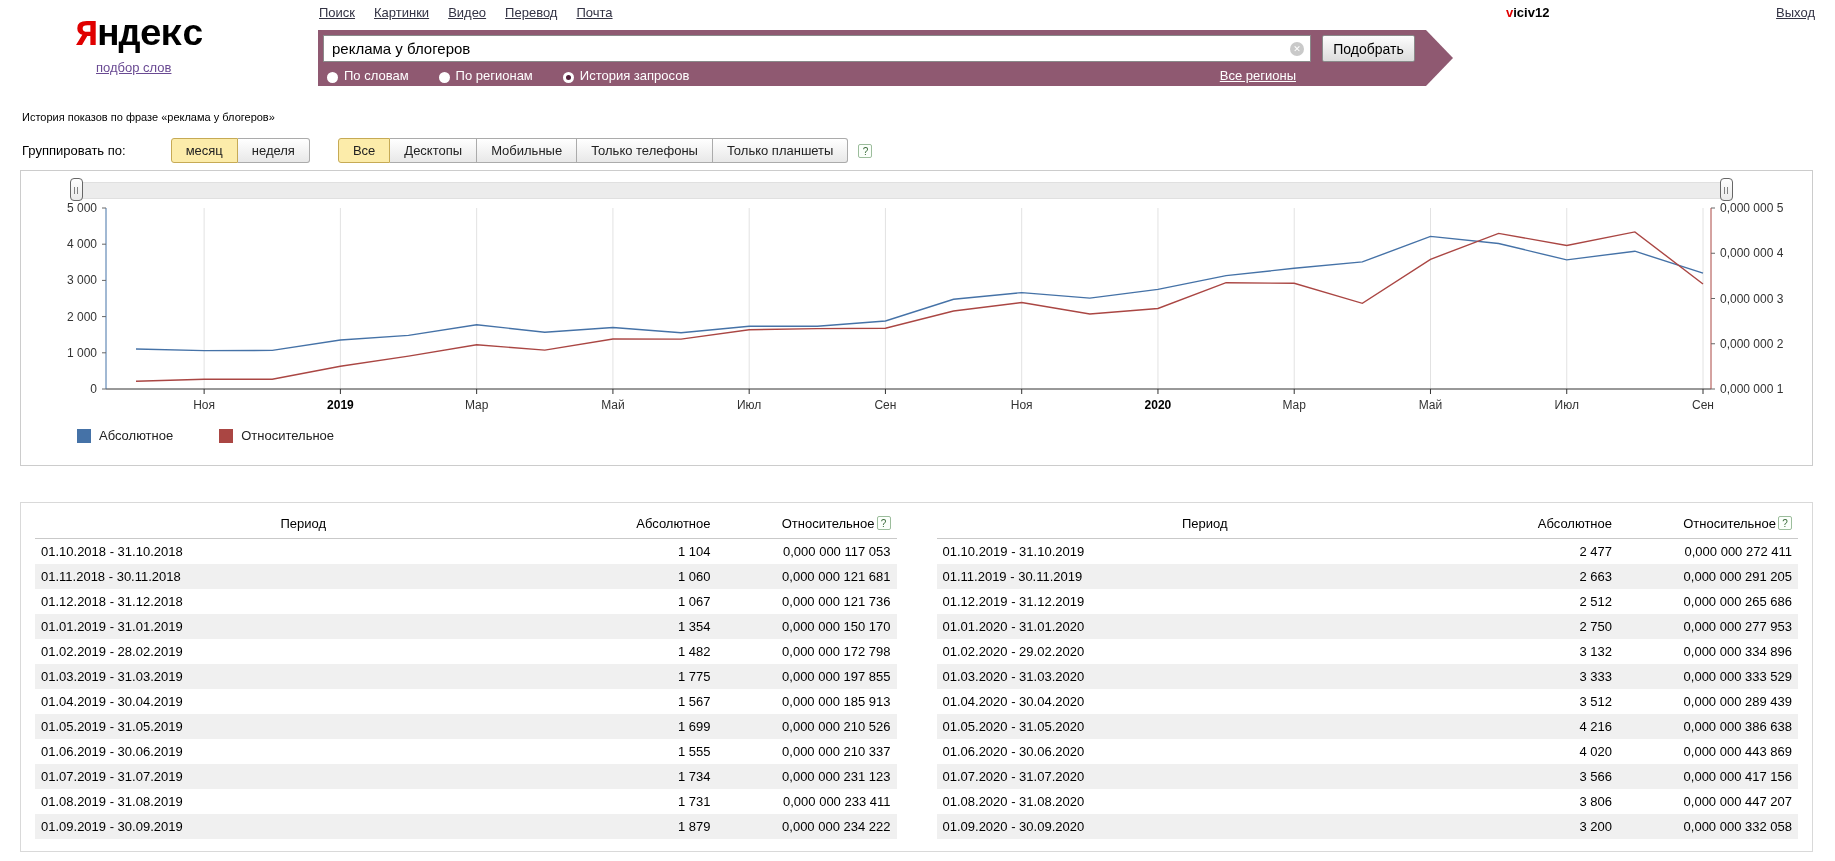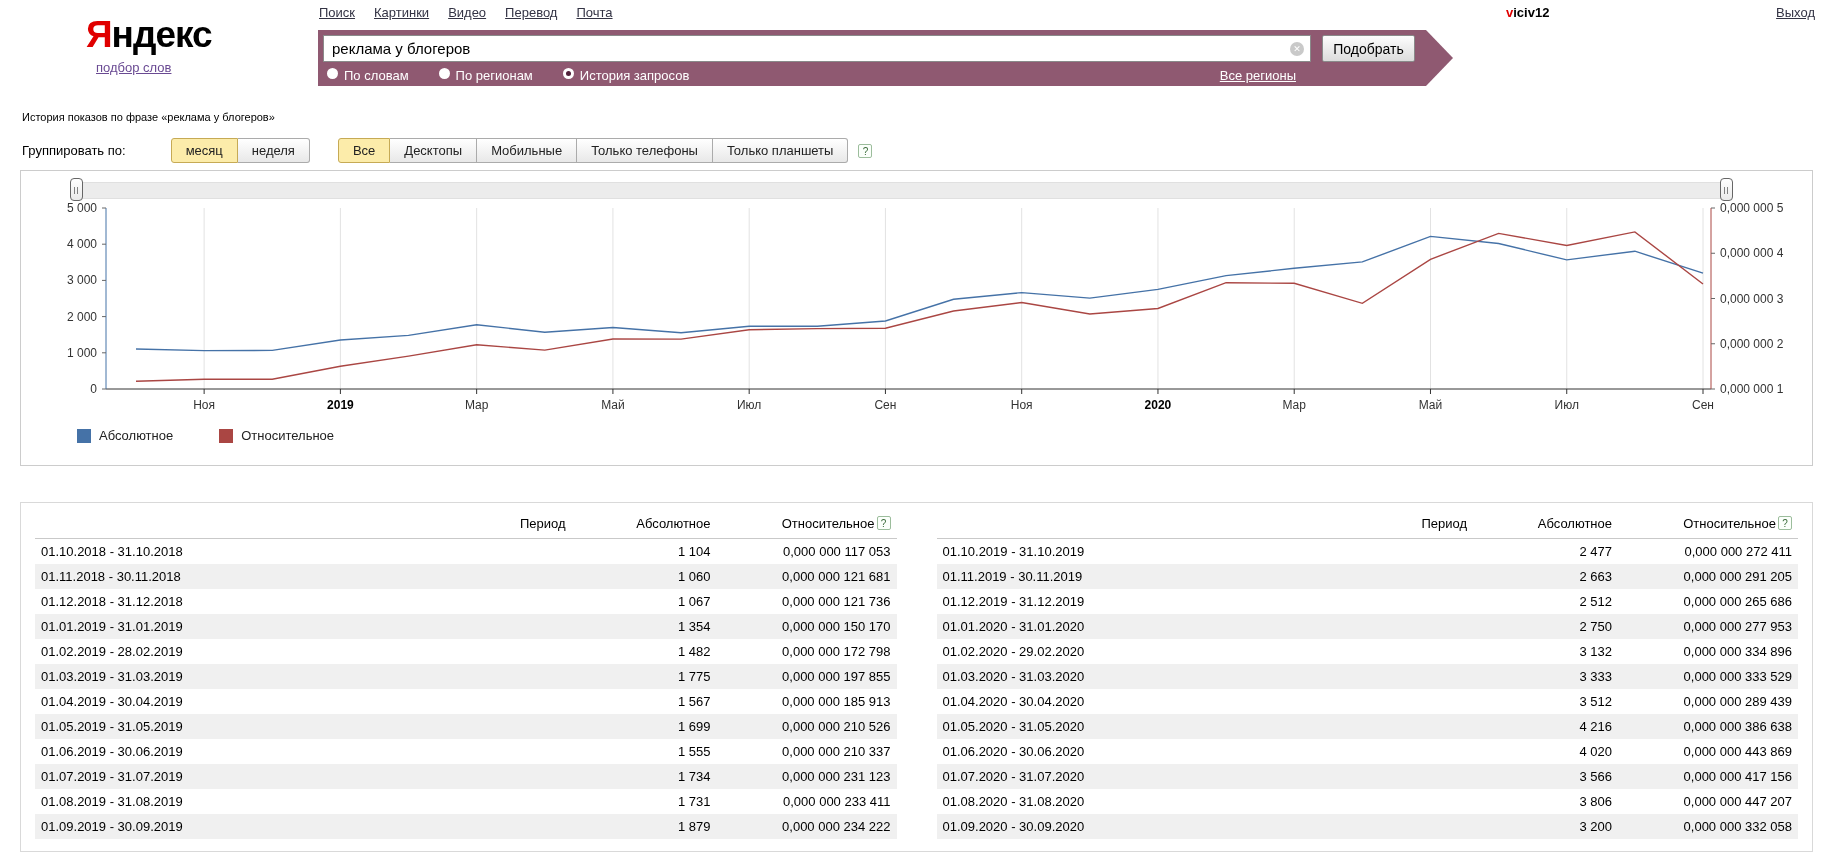--- a/index.html
+++ b/index.html
@@ -1,39 +1,39 @@
 <!DOCTYPE html>
 <html><head>
 <meta charset="utf-8">
 <style>
   * { box-sizing: border-box; }
   html,body { margin:0; padding:0; background:#fff; }
   body { width:1835px; height:861px; font-family:"Liberation Sans", sans-serif; font-size:13px; color:#000; position:relative; overflow:hidden; }
 
   
   .header { position:relative; height:92px; }
-  .logo { position:absolute; left:86px; top:14px; font-size:37px; font-weight:bold; letter-spacing:-1px; color:#000; cursor:pointer; }
+  .logo { position:absolute; left:76px; top:14px; font-size:37px; font-weight:bold; letter-spacing:-1px; color:#000; cursor:pointer;font-family:Liberation Mono, monospace; }
   .logo .red { color:#e00000; }
   .logo-sub { position:absolute; left:96px; top:60px; font-size:13px; color:#6a4a93; text-decoration:underline; cursor:pointer; }
   .topnav { position:absolute; left:319px; top:5px; }
   .topnav a { margin-right:19px; color:#333344; text-decoration:underline; cursor:pointer; font-size:13px;text-align:center; }
   .username { position:absolute; left:1506px; top:5px; font-weight:bold; font-size:13px; }
   .username .red { color:#e00000; }
   .logout { position:absolute; right:20px; top:5px; color:#333344; text-decoration:underline; cursor:pointer; font-size:13px; }
 
   
   .searchbar { position:absolute; left:318px; top:30px; width:1108px; height:56px; background:#8f5971; }
   .searchbar::after { content:""; position:absolute; right:-27px; top:0; width:0; height:0;
       border-top:28px solid transparent; border-bottom:28px solid transparent; border-left:27px solid #8f5971; }
   .input-wrap { position:absolute; left:5px; top:5px; width:988px; height:27px; }
   .search-input { width:100%; height:27px; border:1px solid #8a8a8a; padding:2px 26px 2px 8px; font-size:15px; font-family:"Liberation Sans", sans-serif; }
   .clear-icon { position:absolute; right:7px; top:7px; width:14px; height:14px; border-radius:50%; background:#c9c9c9; color:#fff; font-size:9px; line-height:14px; text-align:center; cursor:pointer; }
   .search-btn { position:absolute; left:1004px; top:5px; width:93px; height:27px; background:linear-gradient(#fdfdfd,#dcdcdc); border:1px solid #8a8a8a; border-radius:2px; font-size:14px; font-family:"Liberation Sans", sans-serif; cursor:pointer; }
   .radio-row { position:absolute; left:9px; top:38px; right:10px; display:flex; align-items:center; color:#fff; font-size:13px; }
-  .radio-item { display:flex; align-items:flex-start; margin-right:30px; cursor:pointer; }
+  .radio-item { display:flex; align-items:flex-end; margin-right:30px; cursor:pointer; }
   .radio-dot { display:inline-block; width:11px; height:11px; border-radius:50%; background:#fff; margin-right:6px; position:relative; }
   .radio-dot.checked::after { content:""; position:absolute; left:3px; top:3px; width:5px; height:5px; border-radius:50%; background:#50203a; }
   .regions-link { margin-left:auto; margin-right:120px; color:#fff; text-decoration:underline; cursor:pointer; }
 
   
   .page-title { position:absolute; left:22px; top:111px; font-size:11px; }
   .controls { position:absolute; left:22px; top:138px; display:flex; align-items:center; }
   .controls .lbl { margin-right:10px; }
   .btn-group { display:flex;margin-left:35px; }
   .gbtn { padding:4px 14px; font-size:13px; font-family:"Liberation Sans", sans-serif; background:linear-gradient(#ffffff,#e8e8e8); border:1px solid #ababab; border-left-width:0; cursor:pointer; color:#222; }
@@ -52,21 +52,21 @@
   .slider-handle.right { right:79px; }
   #chart-svg { position:absolute; left:0; top:30px; }
   .legend { position:absolute; left:56px; top:257px; display:flex; align-items:center; }
   .legend-item { display:flex; align-items:center; margin-right:46px; cursor:pointer; }
   .legend-swatch { width:14px; height:14px; margin-right:8px; display:inline-block; }
   .legend-label { font-size:13px; color:#222; }
 
   
   .tables-panel { position:absolute; left:20px; top:502px; width:1793px; border:1px solid #d9d9d9; background:#fff; padding:6px 14px 12px 14px; display:flex; gap:40px; }
   .wtable { flex:1; border-collapse:collapse; }
-  .wtable th { text-align:right; font-weight:normal; color:#000; padding:7px 6px; border-bottom:1px solid #c9c9c9; font-size:13px; white-space:nowrap; }
+  .wtable th { text-align:center; font-weight:normal; color:#000; padding:7px 6px; border-bottom:1px solid #c9c9c9; font-size:13px; white-space:nowrap; }
   .wtable th.num, .wtable td.num { text-align:right; }
   .wtable th:nth-child(2), .wtable td:nth-child(2) { width:145px; }
   .wtable th:nth-child(3), .wtable td:nth-child(3) { width:180px; }
   .wtable td { padding:5px 6px; font-size:13px; white-space:nowrap; }
   .wtable tbody tr:nth-child(even) { background:#f0f0f0; }
   .wtable .help-icon { margin-left:2px; vertical-align:top; }
 </style>
 </head>
 <body>
 

